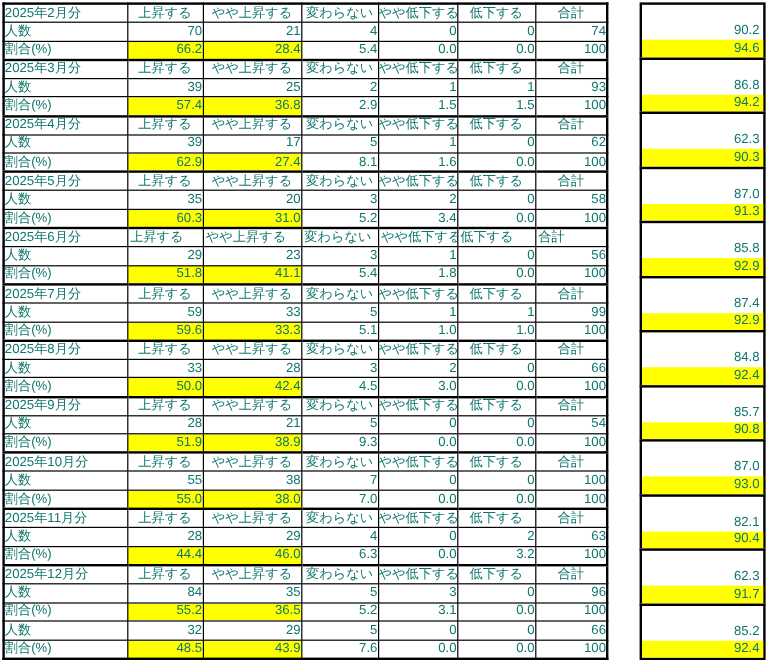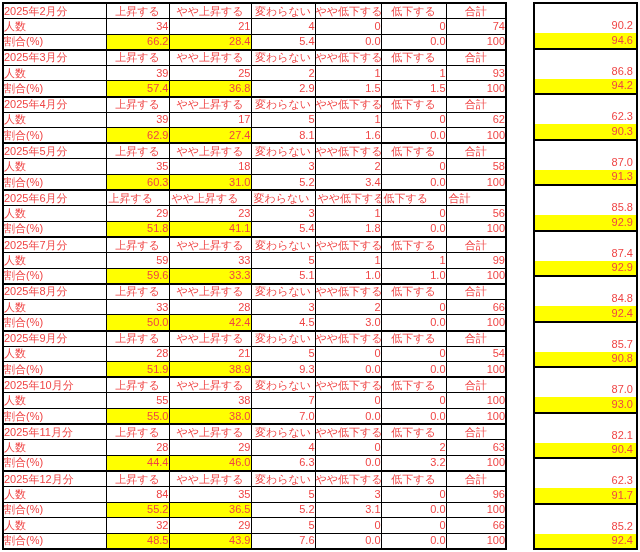--- a/index.html
+++ b/index.html
@@ -4,21 +4,21 @@
 <style>
   :root { --hl: #ffff00; --bd: #000000; }
   * { box-sizing: border-box; }
   html, body { margin: 0; padding: 0; }
   body { background: #ffffff; }
   .page {
     position: relative;
     width: 640px; height: 552px;
     background: #ffffff;
     font-family: "Liberation Sans", "DejaVu Sans", sans-serif;
-    color: #ef4444;
+    color: #0f766e;
     overflow: hidden;
   }
   table.survey {
     position: absolute; left: 2px; top: 2px;
     width: 503px; height: 548px;
     border-collapse: collapse; table-layout: fixed;
     border: 2px solid var(--bd);
   }
   table.survey td {
     border: 1px solid var(--bd);
@@ -72,21 +72,21 @@
       <td class="label">2025年2月分</td>
       <td class="hdr">上昇する</td>
       <td class="hdr">やや上昇する</td>
       <td class="hdr">変わらない</td>
       <td class="hdr">やや低下する</td>
       <td class="hdr">低下する</td>
       <td class="hdr">合計</td>
     </tr>
     <tr class="count-row">
       <td class="label">人数</td>
-      <td class="num">34</td>
+      <td class="num">70</td>
       <td class="num">21</td>
       <td class="num">4</td>
       <td class="num">0</td>
       <td class="num">0</td>
       <td class="num">74</td>
     </tr>
     <tr class="percent-row">
       <td class="label">割合(%)</td>
       <td class="num hl">66.2</td>
       <td class="num hl">28.4</td>
@@ -163,21 +163,21 @@
       <td class="hdr">上昇する</td>
       <td class="hdr">やや上昇する</td>
       <td class="hdr">変わらない</td>
       <td class="hdr">やや低下する</td>
       <td class="hdr">低下する</td>
       <td class="hdr">合計</td>
     </tr>
     <tr class="count-row">
       <td class="label">人数</td>
       <td class="num">35</td>
-      <td class="num">18</td>
+      <td class="num">20</td>
       <td class="num">3</td>
       <td class="num">2</td>
       <td class="num">0</td>
       <td class="num">58</td>
     </tr>
     <tr class="percent-row">
       <td class="label">割合(%)</td>
       <td class="num hl">60.3</td>
       <td class="num hl">31.0</td>
       <td class="num">5.2</td>

